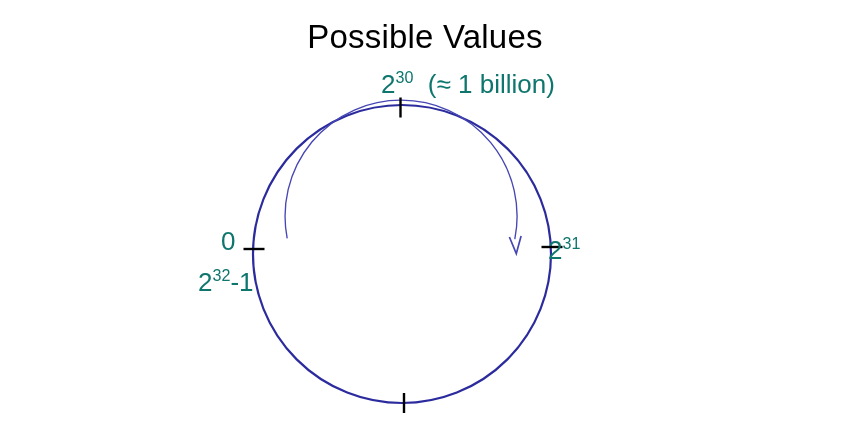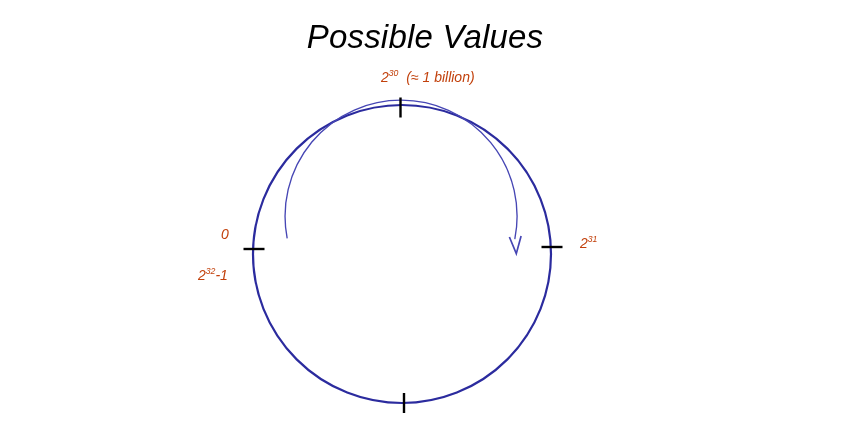--- a/index.html
+++ b/index.html
@@ -15,21 +15,20 @@
     overflow: hidden;
     position: relative;
   }
   #stage {
     position: absolute;
     left: 0;
     top: 0;
     width: 850px;
     height: 437px;
     overflow: hidden;
-    font-style: italic;
   }
   .title {
     position: absolute;
     left: 0;
     top: 18px;
     width: 850px;
     text-align: center;
     font-size: 33px;
     font-weight: 400;
     letter-spacing: 0.2px;
@@ -39,37 +38,37 @@
   svg.diagram {
     position: absolute;
     left: 0;
     top: 0;
     width: 850px;
     height: 437px;
     overflow: visible;
   }
   .lbl {
     position: absolute;
-    font-size: 14px;
+    font-size: 26px;
     font-weight: 400;
     line-height: 1.12;
-    color: #c2410c;
+    color: #0f766e;
     white-space: nowrap;
   }
   .lbl sup {
     font-size: 0.62em;
     vertical-align: super;
     line-height: 0;
   }
   #label-top {
     left: 381px;
     top: 70px;
   }
   #label-right-power {
-    left: 580px;
+    left: 548px;
     top: 236px;
   }
   #label-right-approx {
     left: 554px;
     top: 263px;
   }
   #label-left-zero {
     left: 221px;
     top: 227px;
   }

